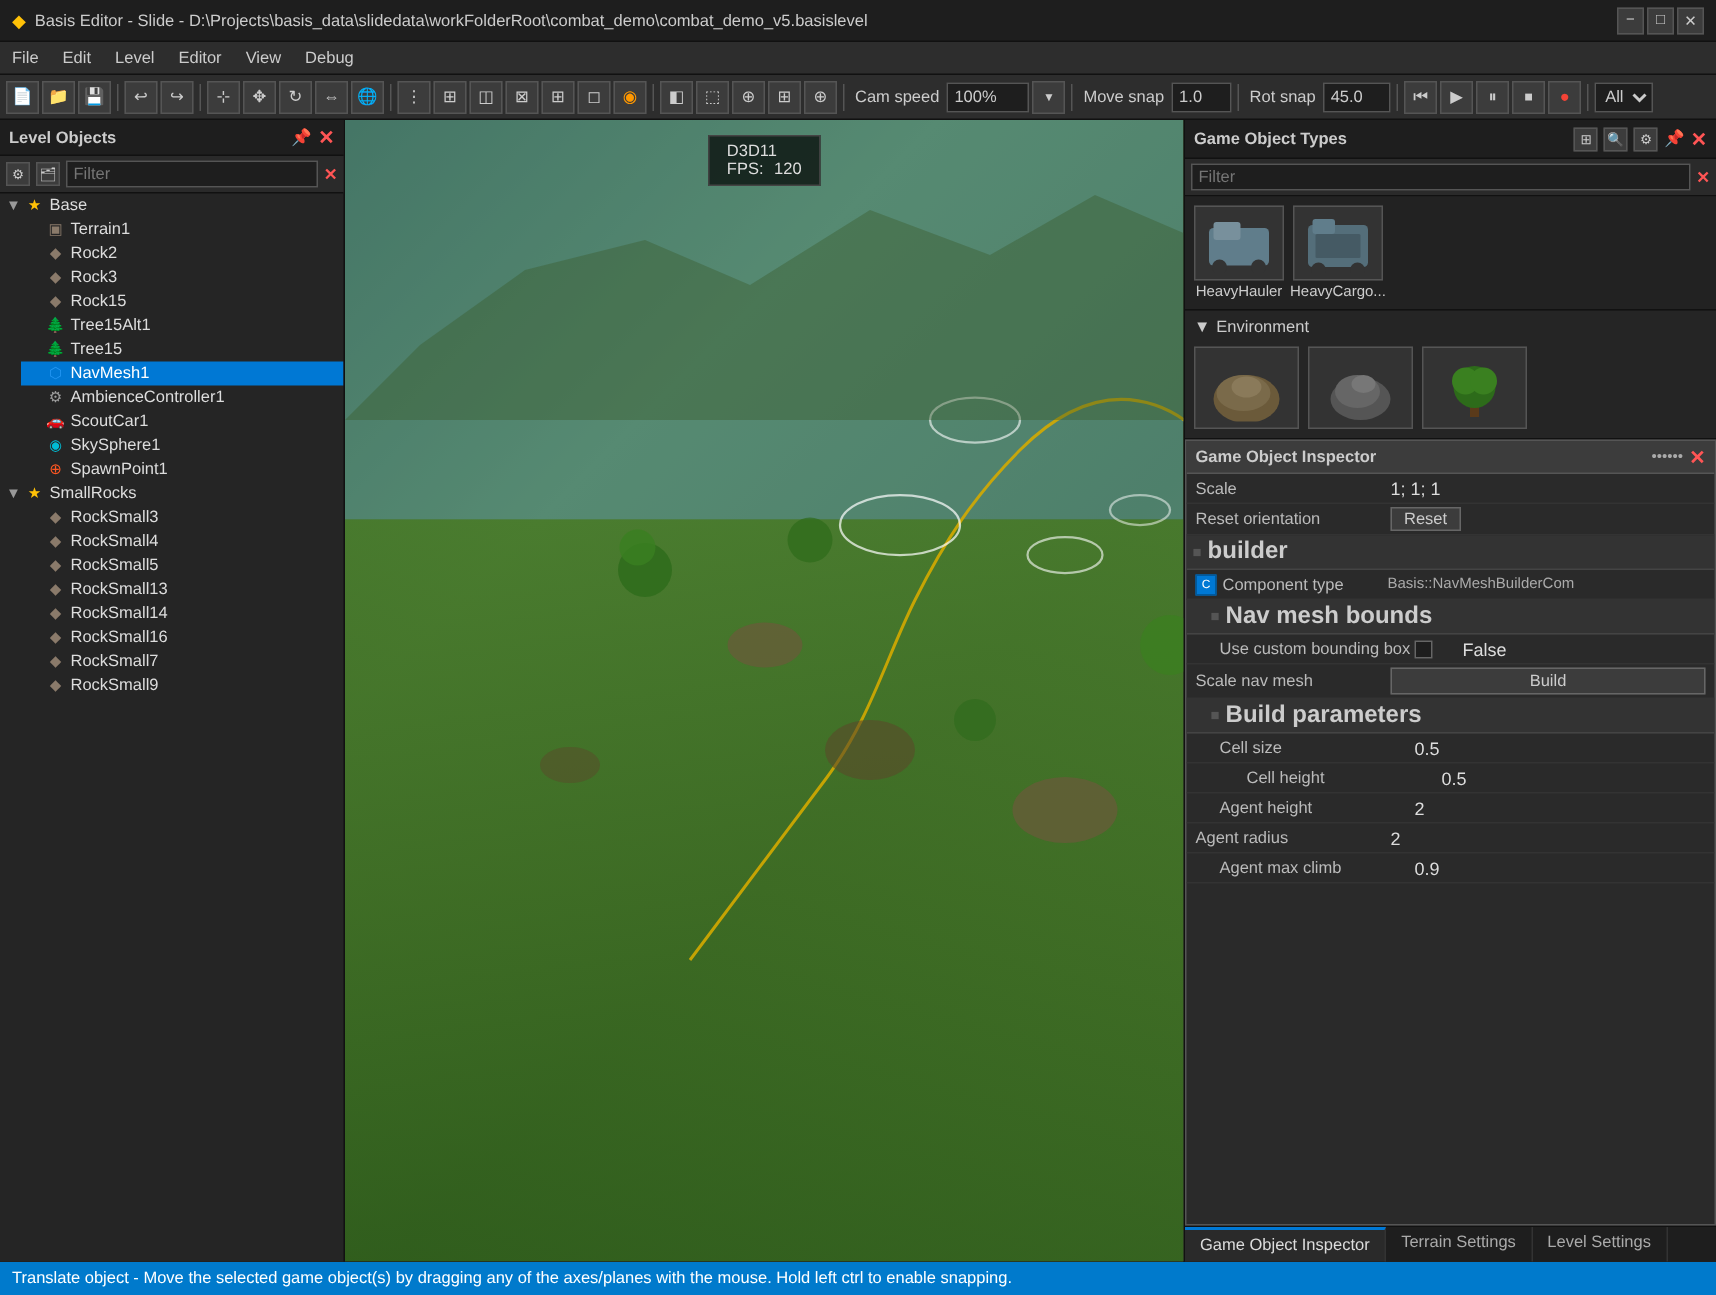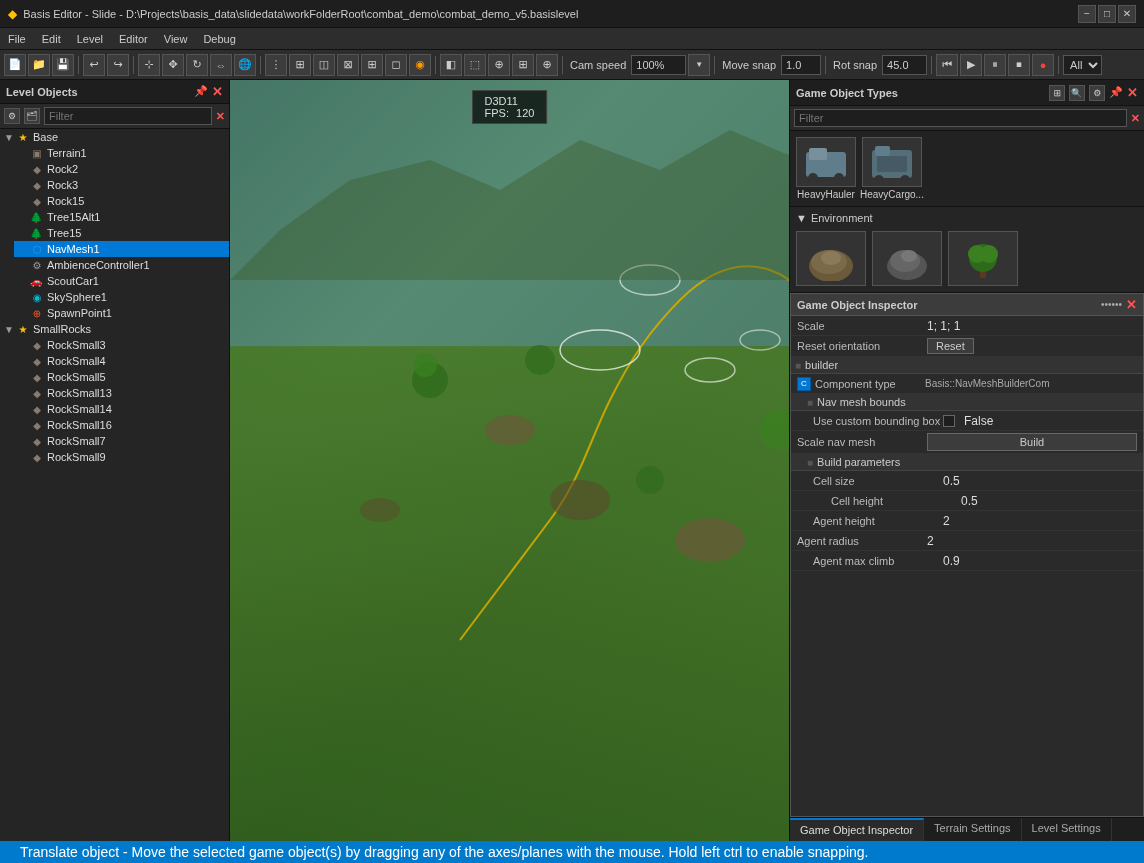--- a/index.html
+++ b/index.html
@@ -73,21 +73,21 @@
     #go-inspector::-webkit-scrollbar-track { background: #1e1e1e; }
     #go-inspector::-webkit-scrollbar-thumb { background: #555; }
     #go-inspector-header { background: #3c3c3c; padding: 3px 6px; display: flex; align-items: center; justify-content: space-between; border-bottom: 1px solid #555; cursor: move; }
     #go-inspector-header .insp-title { font-size: 11px; color: #ccc; font-weight: bold; }
     
     .insp-row { display: flex; align-items: center; padding: 2px 6px; border-bottom: 1px solid #333; min-height: 20px; }
     .insp-label { width: 130px; color: #bbb; font-size: 11px; flex-shrink: 0; }
     .insp-value { flex: 1; color: #ddd; font-size: 12px; }
     .insp-btn { background: #3c3c3c; border: 1px solid #666; color: #ccc; font-size: 11px; padding: 1px 8px; cursor: pointer; }
     .insp-section-header { display: flex; align-items: center; gap: 4px; padding: 2px 4px; background: #333; border-bottom: 1px solid #444; cursor: pointer; width: 100%; }
-    .insp-section-title { font-size: 11px; color: #ccc; font-weight: normal; }
+    .insp-section-title { font-size: 16px; color: #ccc; font-weight: bold; }
     .insp-checkbox { width: 12px; height: 12px; border: 1px solid #666; background: #1e1e1e; display: inline-flex; align-items: center; justify-content: center; margin-right: 4px; }
     .insp-build-btn { background: #3c3c3c; border: 1px solid #666; color: #ccc; font-size: 11px; padding: 2px 0; cursor: pointer; width: 100%; text-align: center; }
 
     
     #right-tabs { display: flex; border-top: 1px solid #111; background: #1e1e1e; height: 24px; }
     .right-tab { padding: 4px 10px; font-size: 11px; color: #aaa; cursor: pointer; border-right: 1px solid #333; }
     .right-tab.active { background: #2a2a2a; color: #ddd; border-top: 2px solid #0078d4; }
 
     
     #bottom-layout { display: flex; height: 285px; border-top: 1px solid #111; }
@@ -96,21 +96,21 @@
     #editor-log { width: 475px; background: #1e1e1e; border-right: 1px solid #111; display: flex; flex-direction: column; }
     #editor-log-header { background: #2d2d2d; padding: 3px 6px; display: flex; align-items: center; justify-content: space-between; border-bottom: 1px solid #111; height: 24px; }
     
     
     #jq-editor { flex: 1; background: #1e1e1e; display: flex; flex-direction: column; }
     #jq-editor-header { background: #2d2d2d; padding: 3px 6px; display: flex; align-items: center; gap: 6px; border-bottom: 1px solid #111; height: 24px; }
     #jq-editor-title { font-size: 11px; color: #ccc; font-weight: bold; }
     @keyframes blink { 0%,50% { opacity: 1; } 51%,100% { opacity: 0; } }
 
     
-    #status-bar { background: #007acc; color: white; padding: 2px 20px; font-size: 14px; height: 22px; display: flex; align-items: center; position: fixed; bottom: 0; left: 0; right: 0; }
+    #status-bar { background: #007acc; color: white; padding: 2px 8px; font-size: 11px; height: 22px; display: flex; align-items: center; position: fixed; bottom: 0; left: 0; right: 0; }
 
     
     .icon-yellow-star { color: #ffc107; }
     
     .close-x { color: #ff5555; font-weight: bold; cursor: pointer; font-size: 13px; }
     .pin-icon { color: #aaa; cursor: pointer; font-size: 11px; }
     
     
     .tree-area::-webkit-scrollbar { width: 8px; }
     
@@ -479,21 +479,21 @@
         <span class="insp-value" style="font-size:10px;color:#aaa;overflow:hidden;text-overflow:ellipsis;white-space:nowrap;">Basis::NavMeshBuilderCom</span>
       </div>
 
       <div class="insp-section-header" style="padding-left:16px;">
         <span style="color:#555;font-size:10px;">■</span>
         <span class="insp-section-title">Nav mesh bounds</span>
       </div>
 
       <div class="insp-row" style="padding-left:22px;">
         <span class="insp-label">Use custom bounding box</span>
-        <div style="display:flex;align-items:center;gap:5px;">
+        <div style="display:flex;align-items:center;gap:16px;">
           <div class="insp-checkbox"></div>
           <span class="insp-value">False</span>
         </div>
       </div>
 
       <div class="insp-row">
         <span class="insp-label">Scale nav mesh</span>
         <button class="insp-build-btn" style="flex:1;">Build</button>
       </div>
 

